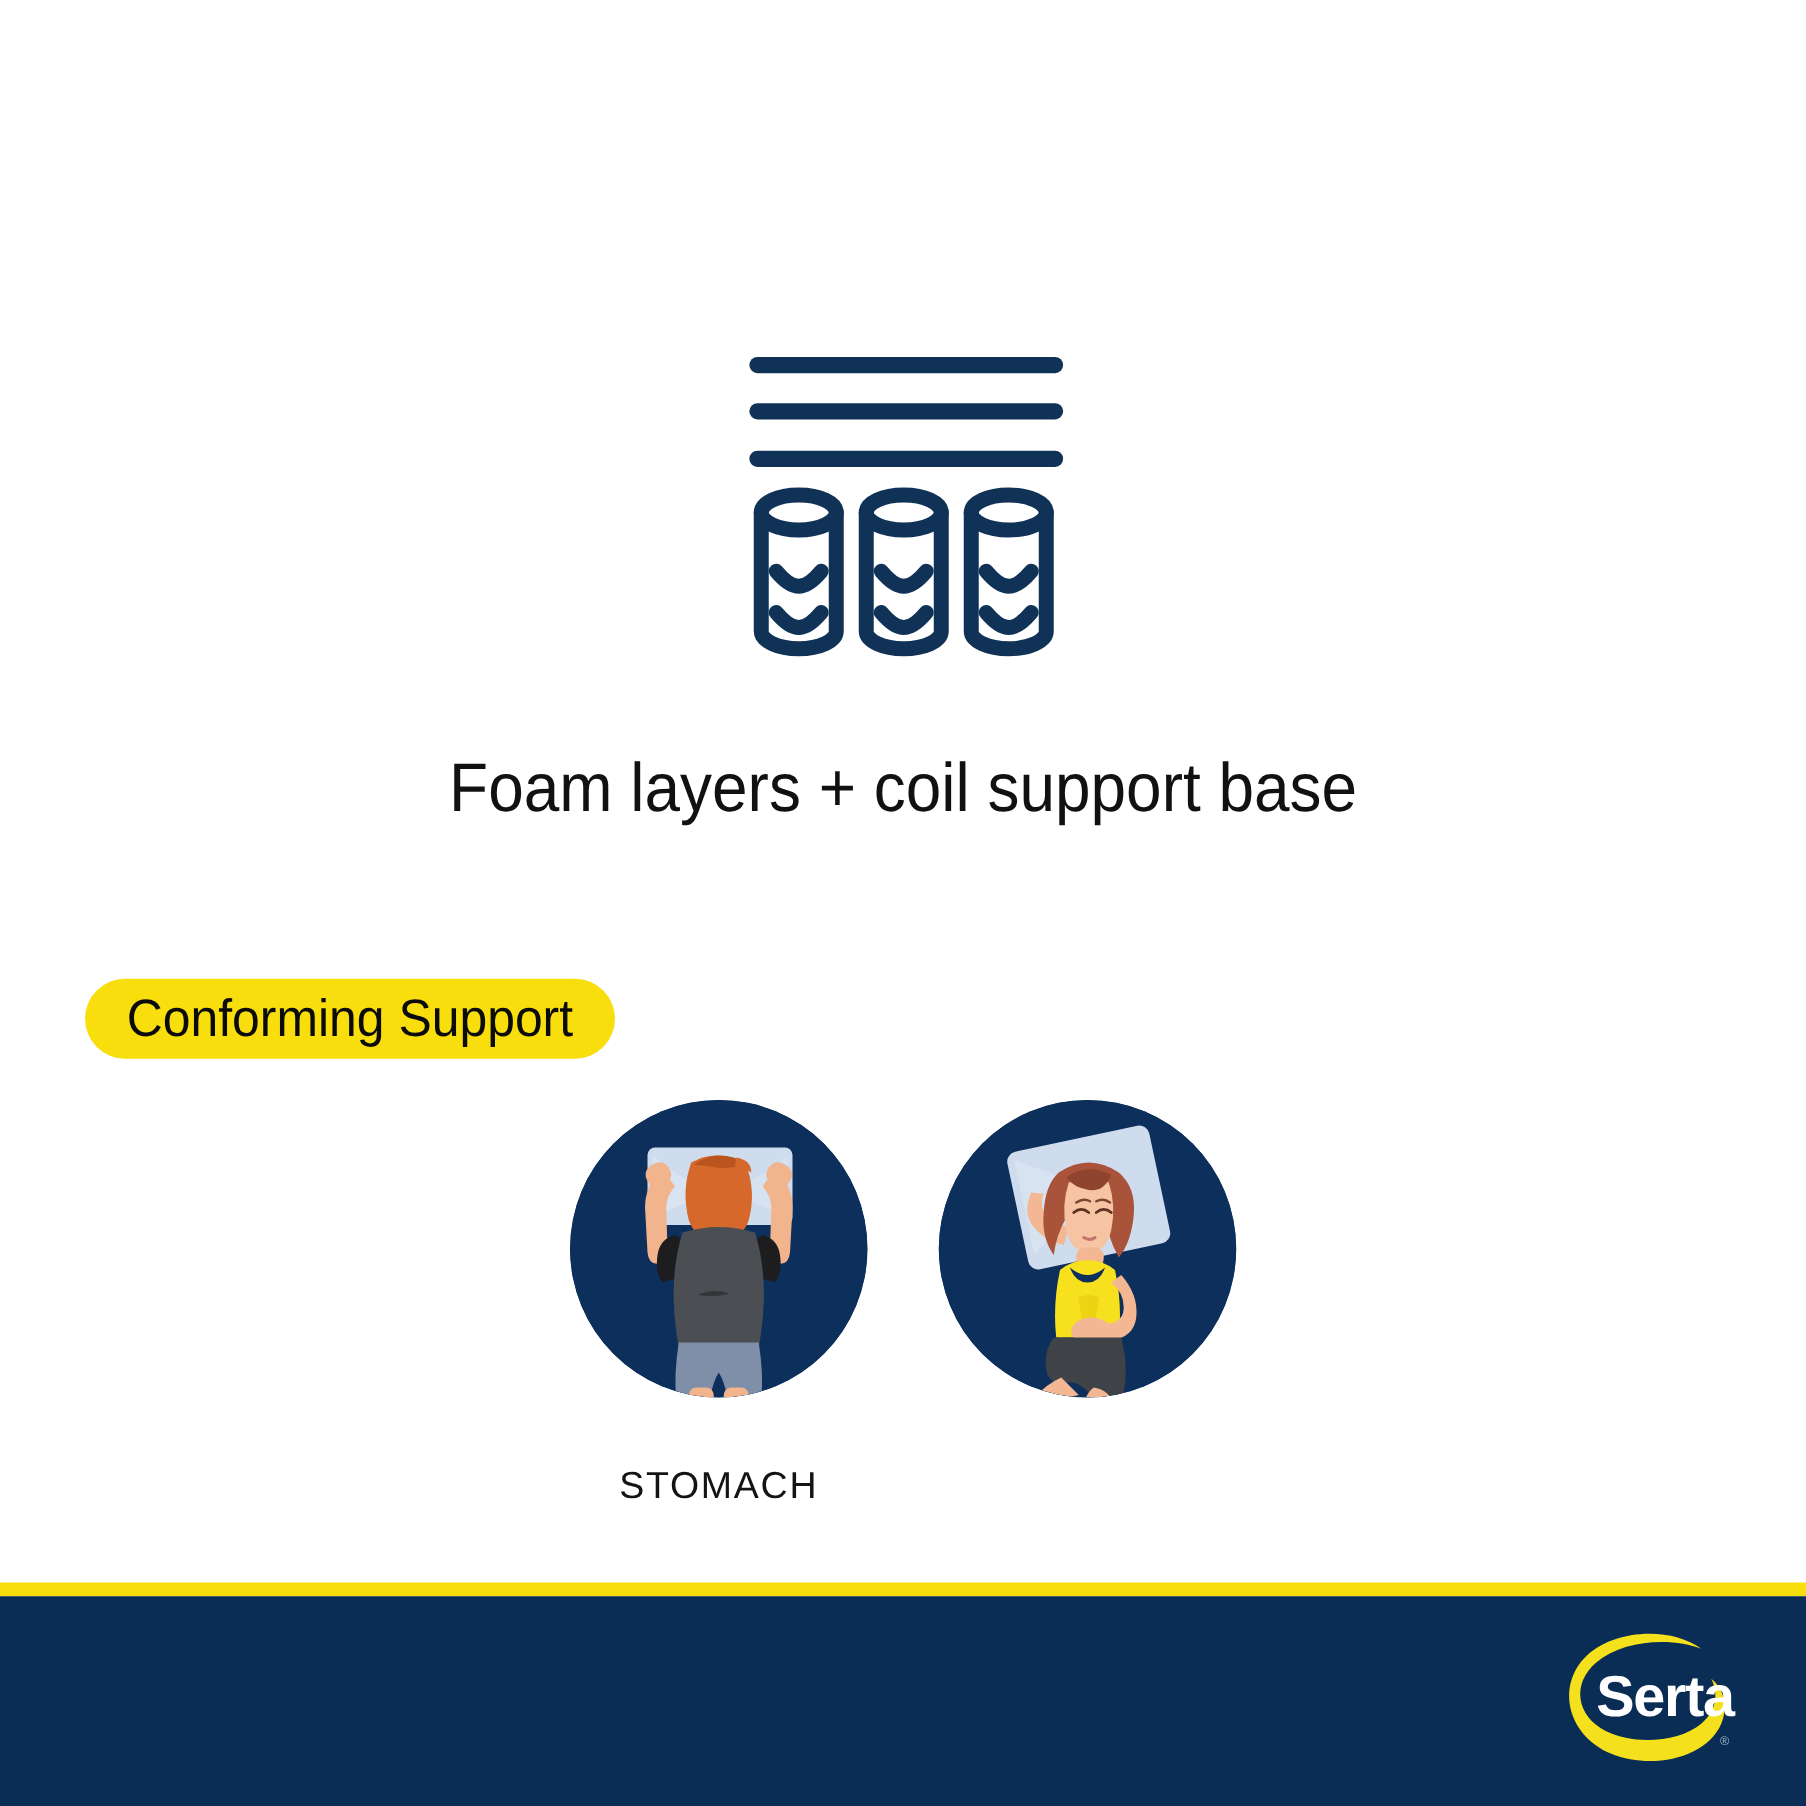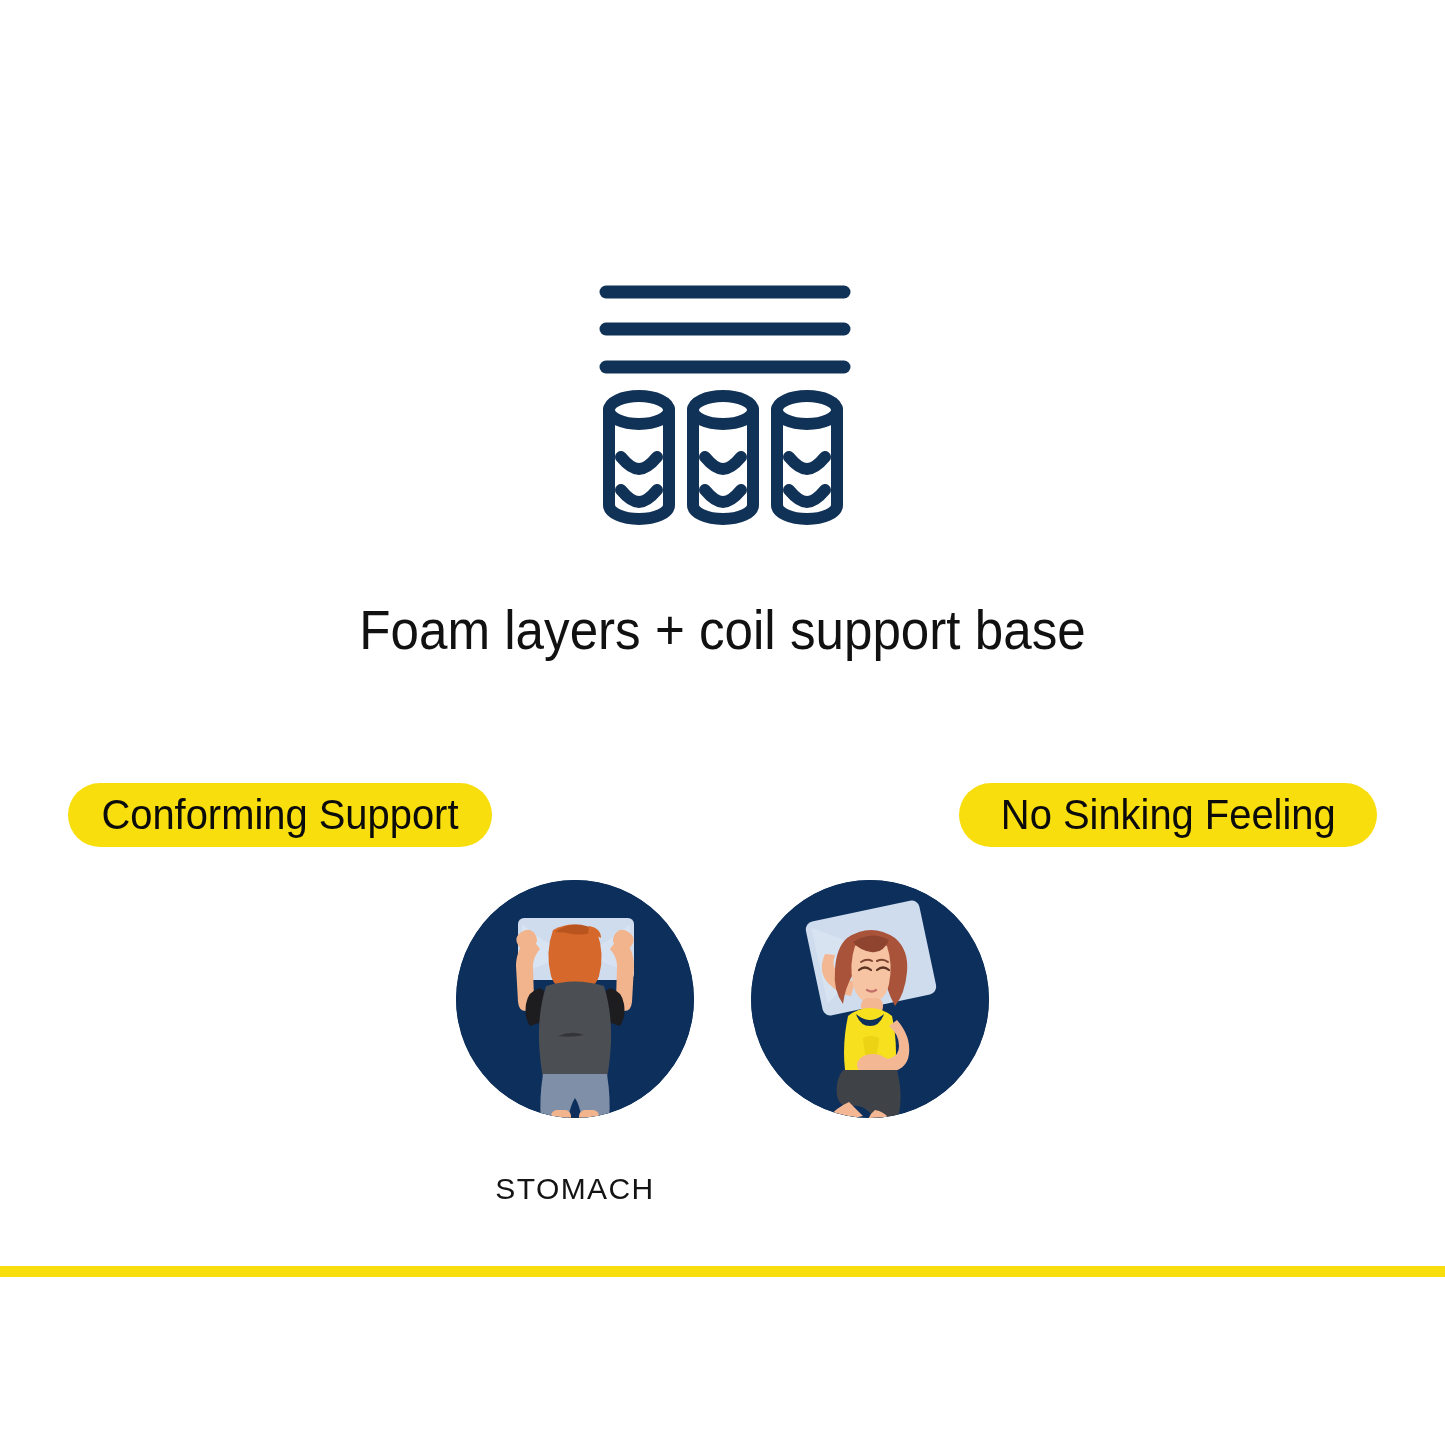--- a/index.html
+++ b/index.html
@@ -193,23 +193,20 @@
       </g>
     </svg>
   </div>
 
   <div class="subtitle">Foam layers + coil support base</div>
 
   <div class="pill-row">
     <div class="pill pill-0">
       <span class="pill-label">Conforming Support</span>
     </div>
-    <div class="pill pill-1">
-      <span class="pill-label">No Sinking Feeling</span>
-    </div>
   </div>
 
   <div class="positions">
 
     <div class="pos-item pos-left">
       <div class="pos-circle">
         <svg viewBox="0 0 238 238" width="238" height="238" xmlns="http://www.w3.org/2000/svg">
           <defs>
             <clipPath id="clipL">
                 <circle cx="119" cy="119" r="119"></circle>
@@ -298,14 +295,27 @@
 
             <path d="M124 230 q14 2 18 18 q4 16 0 30 l-22 0 q-4 -18 -4 -30 q0 -12 8 -18 z" fill="#f3b793"></path>
           </g>
         </svg>
       </div>
     </div>
 
   </div>
 
   <div class="footer-rule"></div>
+  <div class="footer-band">
+    <div class="serta-logo">
+      <svg viewBox="0 0 160 128" width="160" height="128" xmlns="http://www.w3.org/2000/svg">
+
+        <path d="M120 22 C 96 4, 48 6, 26 30 C 4 54, 14 92, 48 106 C 80 119, 124 110, 136 82 C 142 68, 138 54, 128 46
+                 C 134 58, 132 72, 120 82 C 102 97, 66 99, 44 88 C 20 76, 16 50, 36 33 C 58 14, 98 13, 120 22 Z" fill="#f4e01c"></path>
+
+        <text x="36" y="76" font-family="'Liberation Sans', sans-serif" font-size="46" font-weight="700" fill="#ffffff" letter-spacing="-1">Serta</text>
+
+        <text x="135" y="99" font-family="'Liberation Sans', sans-serif" font-size="10" fill="#9fb0c6">®</text>
+      </svg>
+    </div>
+  </div>
 
 </div>
 
 </body></html>

